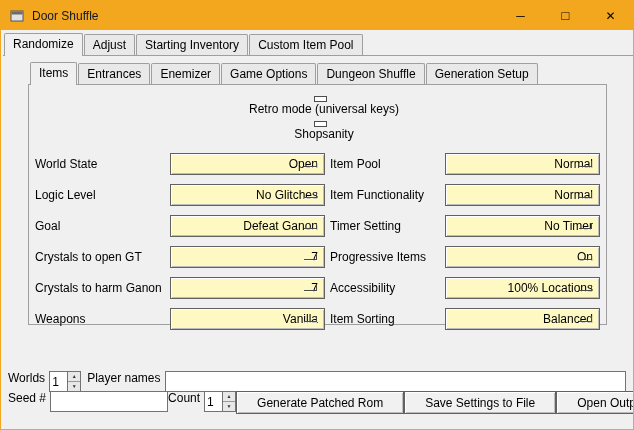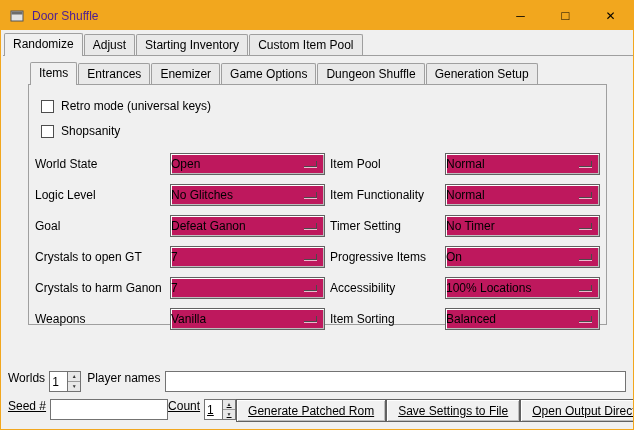--- a/index.html
+++ b/index.html
@@ -15,21 +15,21 @@
   }
 
   
   .titlebar {
     height: 29px;
     background: var(--titlebar, #f2a71e);
     display: flex; align-items: center;
     position: relative;
   }
   .app-icon { margin-left: 9px; display: flex; align-items: center; }
-  .title-text { margin-left: 8px; color: #4c1d95; text-align: center; }
+  .title-text { margin-left: 8px; color: #0f172a; text-align: center; }
   .win-controls { position: absolute; right: 0; top: 0; height: 29px; display: flex; }
   .win-btn { width: 45px; height: 29px; display: flex; align-items: center; justify-content: center; color: #000; cursor: default; }
   .win-btn .glyph-min { font-size: 12px; line-height: 10px; }
   .win-btn .glyph-max { font-size: 13px; line-height: 13px; }
   .win-btn .glyph-close { font-size: 12px; }
 
   
   .tabs { display: flex; align-items: flex-end; position: relative; z-index: 2; }
   .tab {
     padding: 3px 8px;
@@ -54,21 +54,21 @@
   .inner-pane {
     border: 1px solid var(--border, #9f9f9f);
     background: var(--dialog-bg, #f0f0f0);
     height: 241px;
     padding: 9px 6px 0 6px;
     position: relative;
     z-index: 1;
   }
 
   
-  .check-row { display: flex; align-items: center; height: 20px; margin: 2px 0 5px 6px; cursor: default; }
+  .check-row { display: flex; align-items: center; height: 20px; margin: 2px 0 5px 6px; cursor: default; flex-direction: column; }
   .checkbox {
     width: 13px; height: 13px;
     background: var(--field-bg, #fff);
     border: 1px solid #4d4d4d;
     display: inline-block;
   }
   .check-label { margin-left: 7px; white-space: nowrap; }
 
   
   .settings {
@@ -76,39 +76,39 @@
     grid-template-columns: 130px 155px 1fr 155px;
     column-gap: 5px;
     row-gap: 9px;
     margin-top: 12px;
     align-items: center;
   }
   .lbl { white-space: nowrap; line-height: 22px; }
   .dropdown {
     position: relative;
     height: 22px;
-    background: #be185d;
+    background: #fef9c3;
     border: 1px solid var(--control-border, #616161);
     box-shadow: inset 1px 1px 0 #ffffff, inset -1px -1px 0 #bdbdbd;
-    display: flex; align-items: center; justify-content: flex-start;
+    display: flex; align-items: center; justify-content: flex-end;
     cursor: default;
   }
   .dd-val { white-space: nowrap; padding-right: 6px; }
   .dd-ind {
     position: absolute; right: 7px; top: 7px;
     width: 13px; height: 6px;
     border-bottom: 1px solid #4a4a4a;
     border-right: 1px solid #4a4a4a;
     box-shadow: 0 1px 0 rgba(255,255,255,.7);
   }
 
   
   .footer-row { position: absolute; left: 7px; right: 7px; height: 23px; display: flex; }
   .footer-a { top: 370px; }
-  .footer-b { top: 398px; text-decoration: underline; }
+  .footer-b { top: 390px; }
   .flabel { white-space: nowrap; margin-right: 4px; }
   .entry {
     height: 21px;
     border: 1px solid #737373;
     background: var(--field-bg, #fff);
     font-family: inherit; font-size: 12px;
     padding: 0 3px;
     outline: none;
   }
   .grow { flex: 1; min-width: 0; }
@@ -116,21 +116,21 @@
   .spin-input { width: 17px; border: none; font-family: inherit; font-size: 12px; padding: 0 2px; outline: none; background: transparent; }
   .spin-arrows { display: flex; flex-direction: column; width: 13px; border-left: 1px solid #737373; }
   .spin-up, .spin-down {
     flex: 1; font-size: 5px; line-height: 5px;
     display: flex; align-items: center; justify-content: center;
     background: #e8e8e8; color: #333; cursor: default;
   }
   .spin-up { border-bottom: 1px solid #9a9a9a; }
   .btn {
     height: 23px;
-    padding: 0 11px;
+    padding: 0 20px;
     background: #f1f1f1;
     border: 1px solid var(--control-border, #616161);
     box-shadow: inset 1px 1px 0 #ffffff, inset -1px -1px 0 #bdbdbd;
     font-family: inherit; font-size: 12px;
     white-space: nowrap;
     display: flex; align-items: center;
     cursor: default;
   }
   .spacer { flex: 1; }
   .gap4 { width: 4px; } .gap6 { width: 6px; } .gap8 { width: 8px; }

